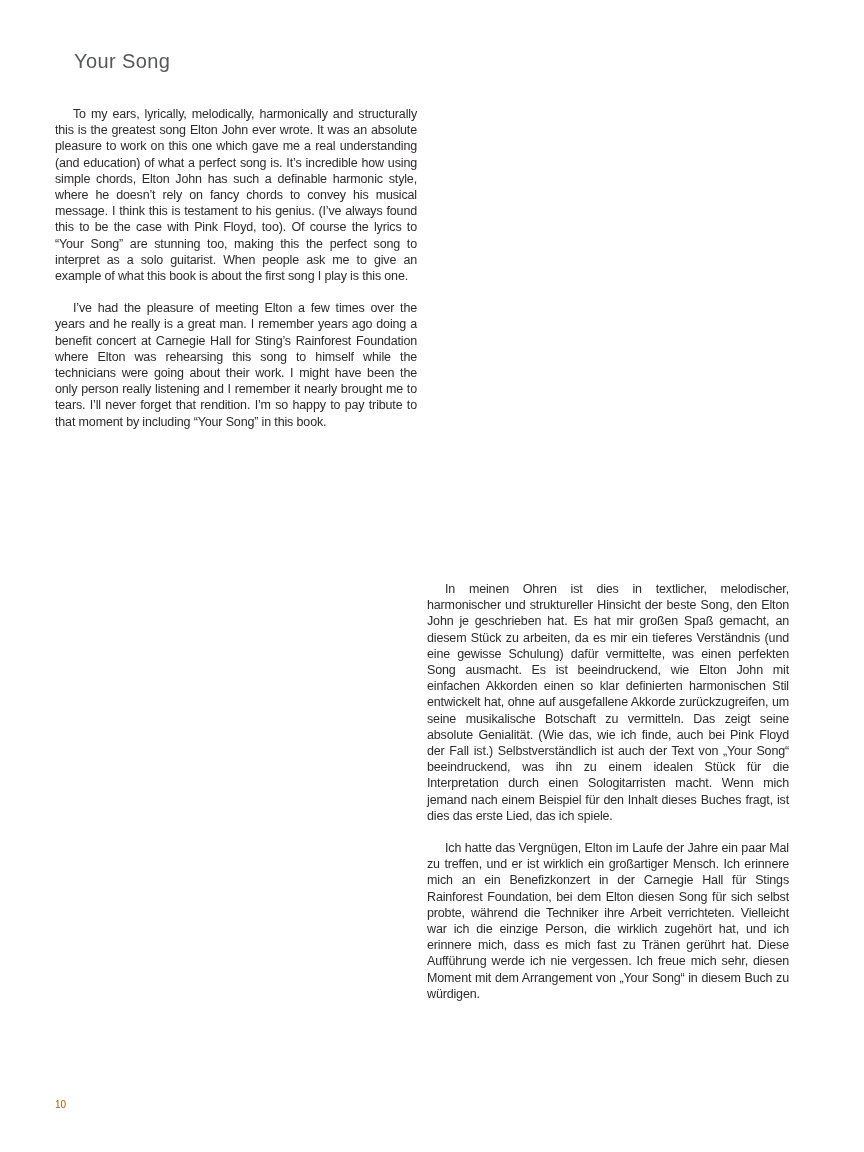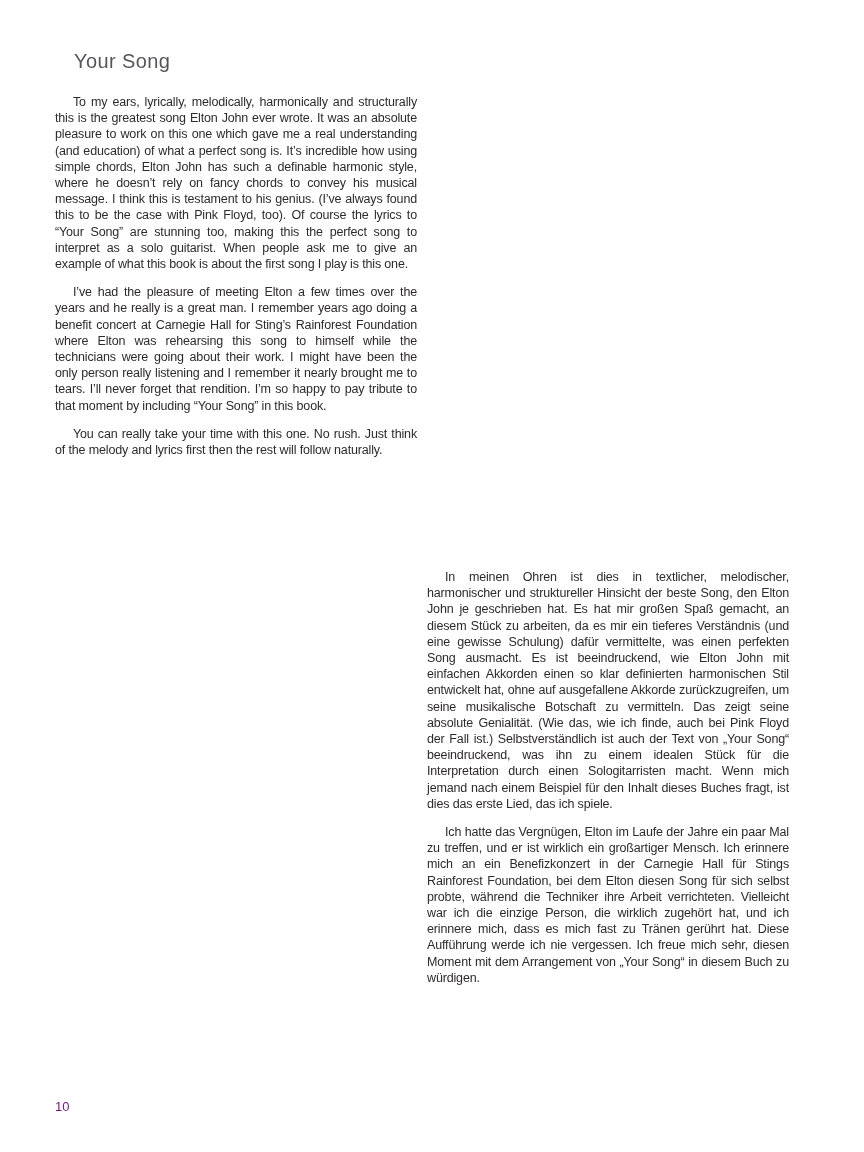--- a/index.html
+++ b/index.html
@@ -30,50 +30,49 @@
       position: absolute;
       width: 362px;
       font-size: 12.5px;
       line-height: 16.2px;
       letter-spacing: -0.15px;
       text-align: justify;
       color: #2d2a2b;
     }
     .text-col p {
       text-indent: 18px;
-      margin: 4px 0 12px 0;
+      margin: 16px 0 12px 0;
     }
     .text-col p:last-child { margin-bottom: 0; }
     .col-english {
       left: 55px;
       top: 90px;
     }
     .col-german {
       left: 427px;
       top: 565px;
     }
     .page-number {
       position: absolute;
       left: 55px;
       top: 1099px;
-      font-size: 13px;
-      color: #701a75;
+      font-size: 10px;
+      color: #a16207;
     }
   </style>
 </head>
 <body>
 
 <div class="page">
 
   <h1 class="page-title">Your Song</h1>
 
   <div class="text-col col-english">
     <p>To my ears, lyrically, melodically, harmonically and structurally this is the greatest song Elton John ever wrote. It was an absolute pleasure to work on this one which gave me a real understanding (and education) of what a perfect song is. It’s incredible how using simple chords, Elton John has such a definable harmonic style, where he doesn’t rely on fancy chords to convey his musical message. I think this is testament to his genius. (I’ve always found this to be the case with Pink Floyd, too). Of course the lyrics to “Your Song” are stunning too, making this the perfect song to interpret as a solo guitarist. When people ask me to give an example of what this book is about the first song I play is this one.</p>
     <p>I’ve had the pleasure of meeting Elton a few times over the years and he really is a great man. I remember years ago doing a benefit concert at Carnegie Hall for Sting’s Rainforest Foundation where Elton was rehearsing this song to himself while the technicians were going about their work. I might have been the only person really listening and I remember it nearly brought me to tears. I’ll never forget that rendition. I’m so happy to pay tribute to that moment by including “Your Song” in this book.</p>
-    <p>You can really take your time with this one. No rush. Just think of the melody and lyrics first then the rest will follow naturally.</p>
   </div>
 
   <div class="text-col col-german">
     <p>In meinen Ohren ist dies in textlicher, melodischer, harmonischer und struktureller Hinsicht der beste Song, den Elton John je geschrieben hat. Es hat mir großen Spaß gemacht, an diesem Stück zu arbeiten, da es mir ein tieferes Verständnis (und eine gewisse Schulung) dafür vermittelte, was einen perfekten Song ausmacht. Es ist beeindruckend, wie Elton John mit einfachen Akkorden einen so klar definierten harmonischen Stil entwickelt hat, ohne auf ausgefallene Akkorde zurückzugreifen, um seine musikalische Botschaft zu vermitteln. Das zeigt seine absolute Genialität. (Wie das, wie ich finde, auch bei Pink Floyd der Fall ist.) Selbstverständlich ist auch der Text von „Your Song“ beeindruckend, was ihn zu einem idealen Stück für die Interpretation durch einen Sologitarristen macht. Wenn mich jemand nach einem Beispiel für den Inhalt dieses Buches fragt, ist dies das erste Lied, das ich spiele.</p>
     <p>Ich hatte das Vergnügen, Elton im Laufe der Jahre ein paar Mal zu treffen, und er ist wirklich ein großartiger Mensch. Ich erinnere mich an ein Benefizkonzert in der Carnegie Hall für Stings Rainforest Foundation, bei dem Elton diesen Song für sich selbst probte, während die Techniker ihre Arbeit verrichteten. Vielleicht war ich die einzige Person, die wirklich zugehört hat, und ich erinnere mich, dass es mich fast zu Tränen gerührt hat. Diese Aufführung werde ich nie vergessen. Ich freue mich sehr, diesen Moment mit dem Arrangement von „Your Song“ in diesem Buch zu würdigen.</p>
   </div>
 
   <div class="page-number">10</div>
 
 </div>

